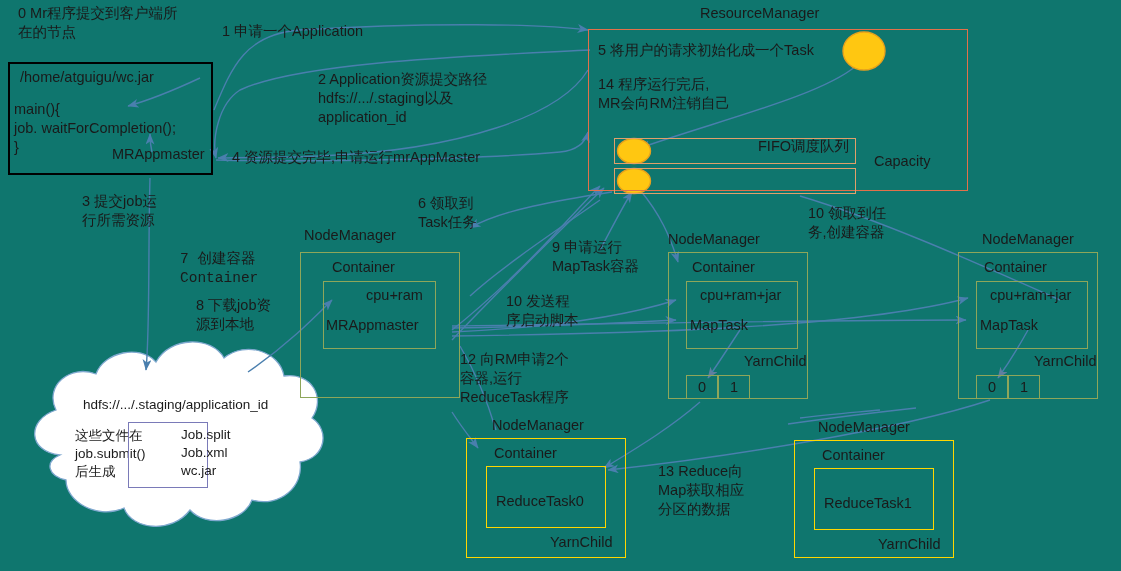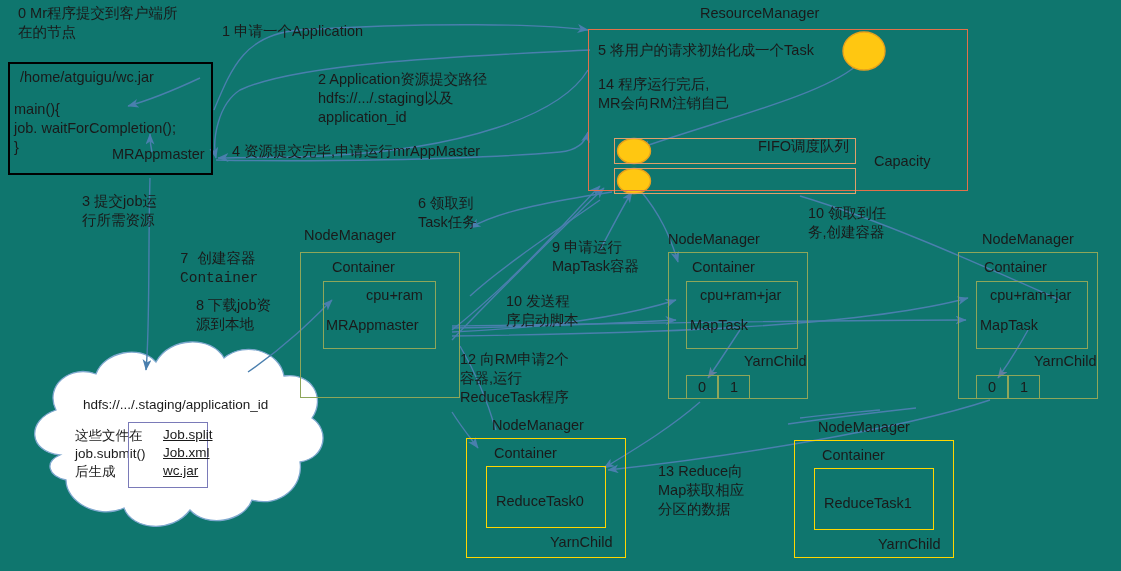--- a/index.html
+++ b/index.html
@@ -169,21 +169,21 @@
   <div class="txt" style="left:20px; top:68px;">/home/atguigu/wc.jar</div>
   <div class="txt" style="left:14px; top:100px;">main(){</div>
   <div class="txt" style="left:14px; top:119px;">  job. waitForCompletion();</div>
   <div class="txt" style="left:14px; top:138px;">}</div>
   <div class="txt" style="left:112px; top:145px;">MRAppmaster</div>
 
   <div class="lbl" style="left:222px; top:22px;">1 申请一个Application</div>
   <div class="lbl" style="left:318px; top:70px; width:210px;">2 Application资源提交路径
 hdfs://.../.staging以及
 application_id</div>
-  <div class="lbl" style="left:232px; top:142px;">4 资源提交完毕,申请运行mrAppMaster</div>
+  <div class="lbl" style="left:232px; top:148px;">4 资源提交完毕,申请运行mrAppMaster</div>
   <div class="lbl" style="left:82px; top:192px; width:110px;">3 提交job运
 行所需资源</div>
   <div class="lbl" style="left:180px; top:250px; width:110px;font-family:Liberation Mono, monospace;">7 创建容器
 Container</div>
   <div class="lbl" style="left:196px; top:296px; width:110px;">8 下载job资
 源到本地</div>
 
   <div class="lbl" style="left:700px; top:4px;">ResourceManager</div>
   <div class="box box-rm" style="left:588px; top:29px; width:380px; height:162px;"></div>
   <div class="txt" style="left:598px; top:41px;">5 将用户的请求初始化成一个Task</div>
@@ -192,21 +192,21 @@
   <div class="txt" style="left:758px; top:113px;margin-top:24px;">FIFO调度队列</div>
   <div class="box box-queue" style="left:614px; top:138px; width:242px; height:26px;"></div>
   <div class="box box-queue" style="left:614px; top:168px; width:242px; height:26px;"></div>
   <div class="txt" style="left:874px; top:152px;">Capacity</div>
 
   <div class="txt txt-sm" style="left:40px; top:396px;">hdfs://.../.staging/application_id</div>
   <div class="txt txt-sm" style="left:32px; top:427px; width:110px;">这些文件在
 job.submit()
 后生成</div>
   <div class="box box-purple" style="left:128px; top:422px; width:80px; height:66px;"></div>
-  <div class="txt txt-sm" style="left:120px; top:426px;text-decoration:underline;">Job.split
+  <div class="txt txt-sm" style="left:138px; top:426px;">Job.split
 Job.xml
 wc.jar</div>
 
   <div class="lbl" style="left:304px; top:226px;">NodeManager</div>
   <div class="box box-green" style="left:300px; top:252px; width:160px; height:146px;"></div>
   <div class="txt" style="left:332px; top:258px;">Container</div>
   <div class="box box-green" style="left:323px; top:281px; width:113px; height:68px;"></div>
   <div class="txt" style="left:366px; top:286px;">cpu+ram</div>
   <div class="txt" style="left:326px; top:316px;">MRAppmaster</div>
 

